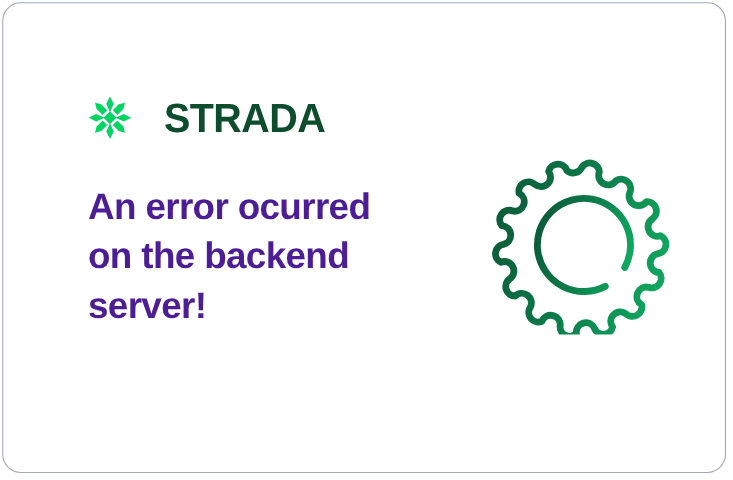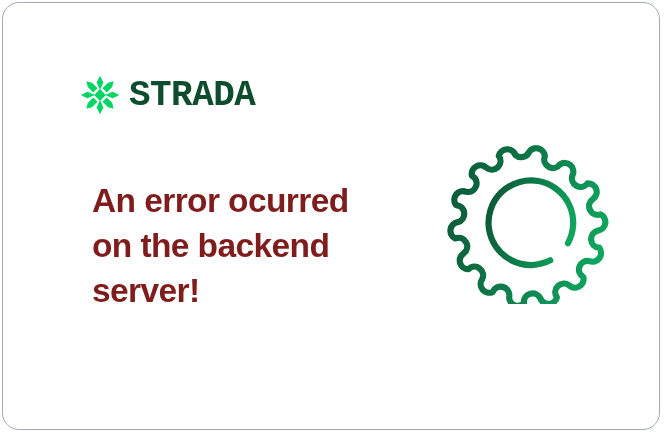--- a/index.html
+++ b/index.html
@@ -26,26 +26,25 @@
     background: #ffffff;
     border: 1.5px solid #a3aab6;
     border-radius: 17px;
     overflow: hidden;
   }
 
   
   .brand {
     position: absolute;
     left: 76px;
-    top: 68px;
+    top: 80px;
     display: flex;
     align-items: center;
-    gap: 8px;
+    gap: 28px;
     height: 48px;
-    font-family: Liberation Mono, monospace;
   }
   .brand-mark {
     width: 42px;
     height: 42px;
     display: block;
     flex: 0 0 auto;
   }
   .brand-wordmark {
     font-size: 37px;
     font-weight: 700;
@@ -60,22 +59,22 @@
   
   .headline {
     position: absolute;
     left: 77px;
     top: 163px;
     width: 300px;
     font-size: 33.5px;
     font-weight: 700;
     line-height: 45px;
     letter-spacing: -0.6px;
-    color: #7f1d1d;
-    margin: 12px;
+    color: #4c1d95;
+    margin: 0;
     white-space: pre-line;
   }
 
   
   .gear-illustration {
     position: absolute;
     left: 443px;
     top: 135px;
     width: 166px;
     height: 166px;

